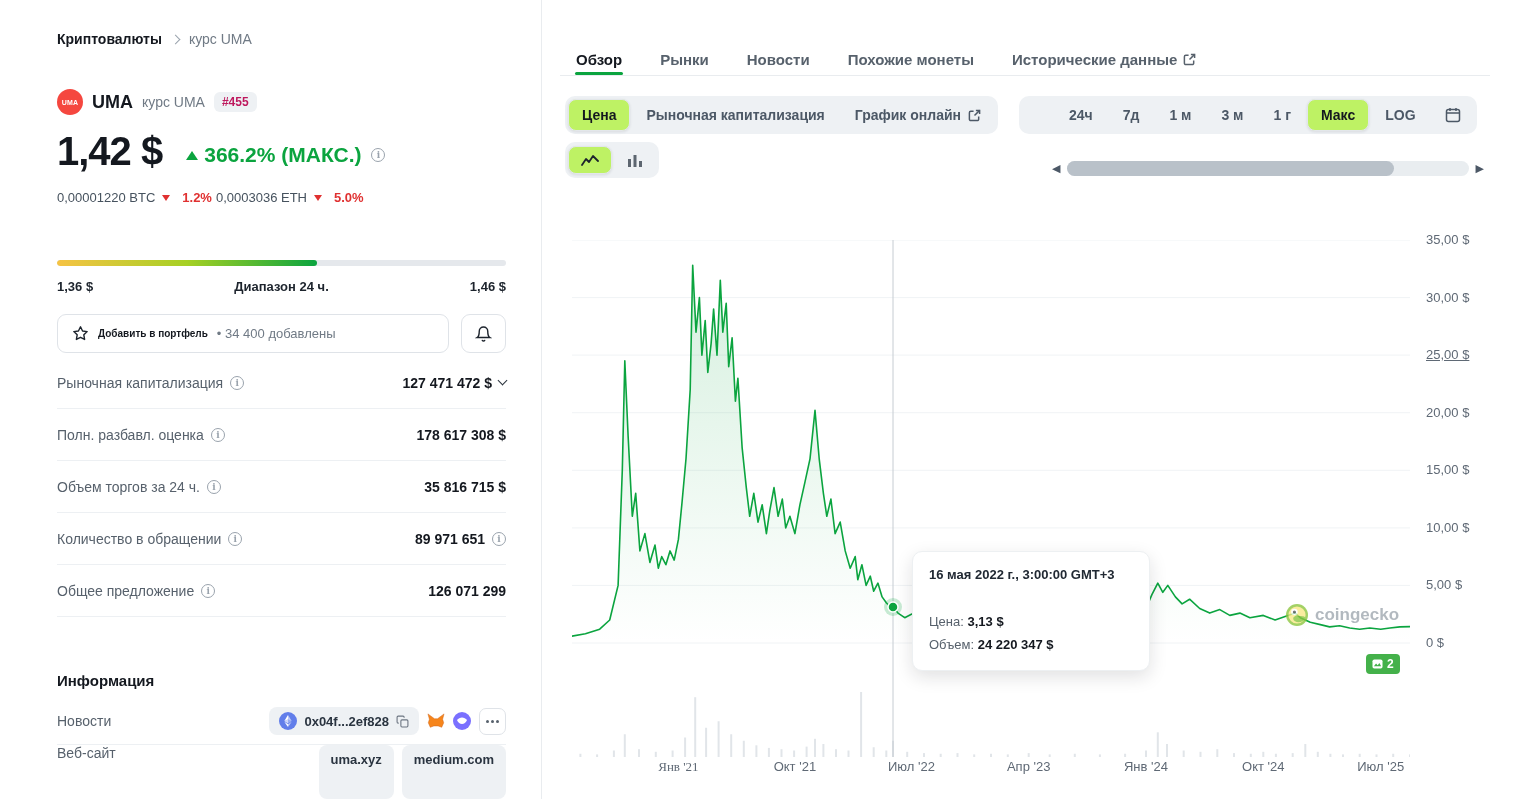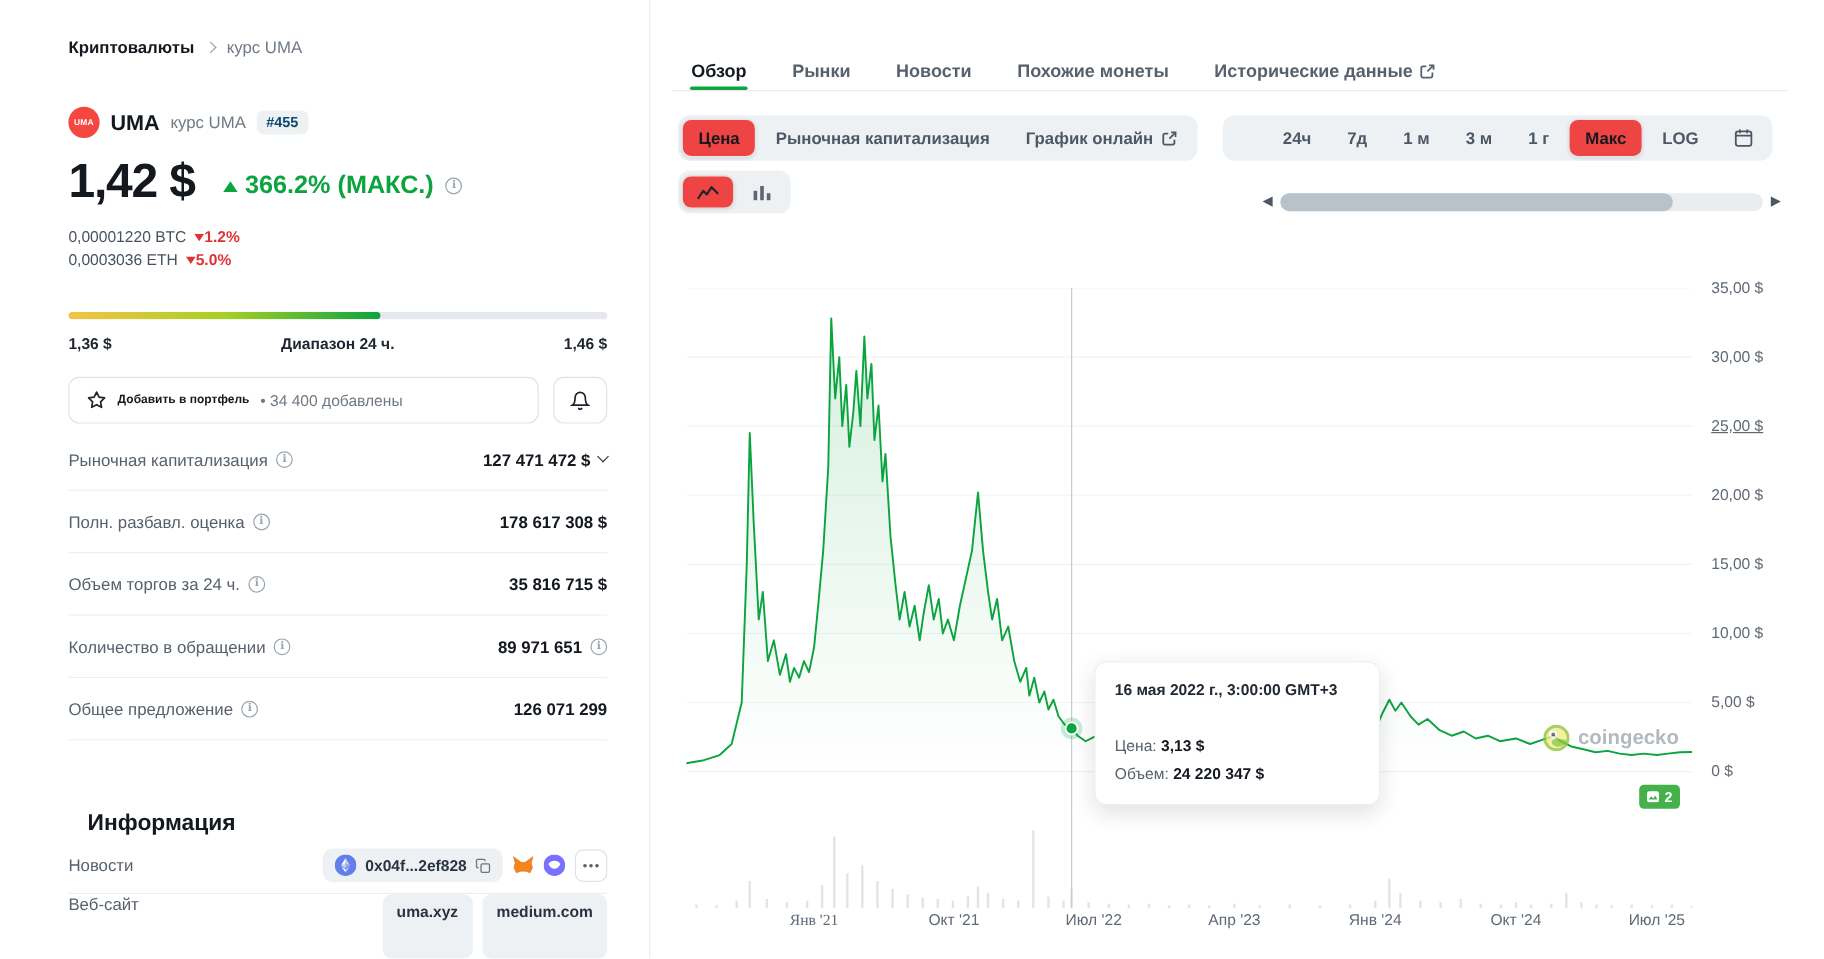--- a/index.html
+++ b/index.html
@@ -18,68 +18,68 @@
 
   
   .breadcrumb { position:absolute; left:57px; top:31px; display:flex; align-items:center; gap:10px; font-size:14px; }
   .crumb-root { font-weight:700; color:#14181f; cursor:pointer; }
   .crumb-cur { color:#707a85; }
 
   .coin-header { position:absolute; left:57px; top:88px; display:flex; align-items:center; gap:9px; height:28px; }
   .coin-logo { width:26px; height:26px; border-radius:50%; background:#f5473f; color:#fff; font-size:7px; font-weight:700; display:flex; align-items:center; justify-content:center; letter-spacing:.2px; }
   .coin-name { font-size:18px; font-weight:700; }
   .coin-sub { font-size:14px; color:#707a85; }
-  .rank-badge { font-size:12px; font-weight:600; color:#0c4a6e; background:#eef1f4; border-radius:6px; padding:3px 8px; }
+  .rank-badge { font-size:12px; font-weight:600; color:#be185d; background:#eef1f4; border-radius:6px; padding:3px 8px; }
 
   .price-row { position:absolute; left:57px; top:131px; display:flex; align-items:flex-end; gap:24px; }
   .price-big { font-size:40px; font-weight:700; letter-spacing:-1px; line-height:1; }
   .price-change { display:flex; align-items:center; gap:6px; font-size:21px; font-weight:700; color:#0ba43f; padding-bottom:4px; }
   .price-change .iinfo { margin-left:4px; }
 
-  .conv { position:absolute; left:57px; top:190px; display:flex; flex-direction:column; gap:4px; font-size:13px; color:#46525e;text-align:right; }
+  .conv { position:absolute; left:57px; top:190px; display:flex; gap:4px; font-size:13px; color:#46525e;text-align:right; }
   .conv-row { display:flex; align-items:center; gap:7px; }
-  .conv-chg { color:#e03131; font-weight:600; display:flex; align-items:center; gap:0; }
+  .conv-chg { color:#e03131; font-weight:600; display:flex; align-items:center; gap:12px; }
 
   .range-wrap { position:absolute; left:57px; top:260px; width:449px; }
   .range-bar { height:6px; border-radius:4px; background:#e5e8ec; position:relative; overflow:hidden; }
   .range-fill { position:absolute; left:0; top:0; height:100%; border-radius:4px; background:linear-gradient(90deg,#f6c344,#a6d024,#0ba43f); }
   .range-labels { display:flex; justify-content:space-between; margin-top:13px; font-size:13px; color:#1d242d; font-weight:600; }
   .range-mid { font-weight:600; }
 
   .portfolio-row { position:absolute; left:57px; top:314px; width:449px; display:flex; gap:12px; }
   .portfolio-btn { flex:1; display:flex; align-items:center; gap:9px; border:1px solid #dfe3e8; border-radius:9px; background:#fff; padding:8px 14px; cursor:pointer; height:39px; }
   .portfolio-btn .lab { font-size:10px; font-weight:700; color:#14181f; white-space:nowrap; }
   .portfolio-btn .cnt { font-size:13px; color:#707a85; white-space:nowrap; }
   .bell-btn { width:45px; height:39px; border:1px solid #dfe3e8; border-radius:9px; background:#fff; display:flex; align-items:center; justify-content:center; cursor:pointer; }
 
   .stats { position:absolute; left:57px; top:357px; width:449px; }
   .stat-row { display:flex; justify-content:space-between; align-items:center; height:52px; border-bottom:1px solid #edf0f3; }
   .stat-label { color:#57616c; font-size:14px; display:flex; align-items:center; gap:7px; }
   .stat-value { font-size:14px; font-weight:700; color:#14181f; display:flex; align-items:center; gap:7px; }
 
-  .info-title { position:absolute; left:57px; top:660px; font-size:19px; font-weight:800;margin-left:16px; }
+  .info-title { position:absolute; left:57px; top:660px; font-size:15px; font-weight:800; }
   .contract-row { position:absolute; left:57px; top:698px; width:449px; height:47px; border-bottom:1px solid #edf0f3; display:flex; justify-content:space-between; align-items:center; }
   .row-label { color:#57616c; font-size:14px; }
   .contract-right { display:flex; align-items:center; gap:8px; }
   .contract-pill { display:flex; align-items:center; gap:7px; background:#eef1f4; border-radius:8px; padding:5px 10px; font-size:13px; font-weight:700; color:#2a3440; cursor:pointer; }
   .more-btn { width:27px; height:27px; border:1px solid #dfe3e8; border-radius:7px; background:#fff; display:flex; align-items:center; justify-content:center; gap:2px; cursor:pointer; }
   .more-btn i { width:3px; height:3px; border-radius:50%; background:#57616c; display:block; }
   .website-row { position:absolute; left:57px; top:745px; width:449px; height:54px; display:flex; justify-content:space-between; }
   .site-pills { display:flex; gap:8px; }
   .site-pill { background:#eef1f4; border-radius:8px; padding:7px 12px; font-size:13px; font-weight:700; color:#2a3440; cursor:pointer; }
 
   
   .tabs { position:absolute; left:560px; top:38px; width:930px; height:38px; border-bottom:1px solid #e9ecef; display:flex; gap:36px; padding-left:15px; }
   .tab { position:relative; font-size:15px; font-weight:600; color:#57616c; padding:5px 1px 0 1px; display:flex; align-items:center; gap:6px; cursor:pointer; white-space:nowrap; }
   .tab.active { color:#14181f; font-weight:700; }
   .tab.active::after { content:""; position:absolute; left:0; right:0; bottom:0; height:3px; border-radius:2px; background:#0ba43f; }
 
   .seg-group { position:absolute; background:#eef1f4; border-radius:10px; padding:3px; display:flex; align-items:center; gap:2px; height:38px; }
   .seg { padding:7px 13px; border-radius:8px; font-size:14px; font-weight:600; color:#4c5866; display:flex; align-items:center; gap:7px; cursor:pointer; white-space:nowrap; border:1px solid transparent; }
-  .seg.active { background:#ef4444; color:#14181f; font-weight:700; border:1px solid #e3e7ea; box-shadow:0 1px 3px rgba(17,24,39,.10); }
+  .seg.active { background:#bef264; color:#14181f; font-weight:700; border:1px solid #e3e7ea; box-shadow:0 1px 3px rgba(17,24,39,.10); }
   .seg-icon { padding:6px 12px; }
   #ctrl-left { left:565px; top:96px; }
   #ctrl-right { left:1019px; top:96px;padding-left:36px; }
   #ctrl-type { left:565px; top:142px; height:36px; }
 
   .scrollbar { position:absolute; left:1052px; top:158px; width:432px; height:20px; display:flex; align-items:center; gap:7px; }
   .sb-arrow { font-size:11px; color:#4c5866; cursor:pointer; line-height:1; }
   .sb-track { flex:1; height:15px; border-radius:8px; background:#e9edf0; position:relative; }
   .sb-thumb { position:absolute; left:0; top:0; height:15px; width:327px; border-radius:8px; background:#b9c1c9; cursor:grab; }
 

